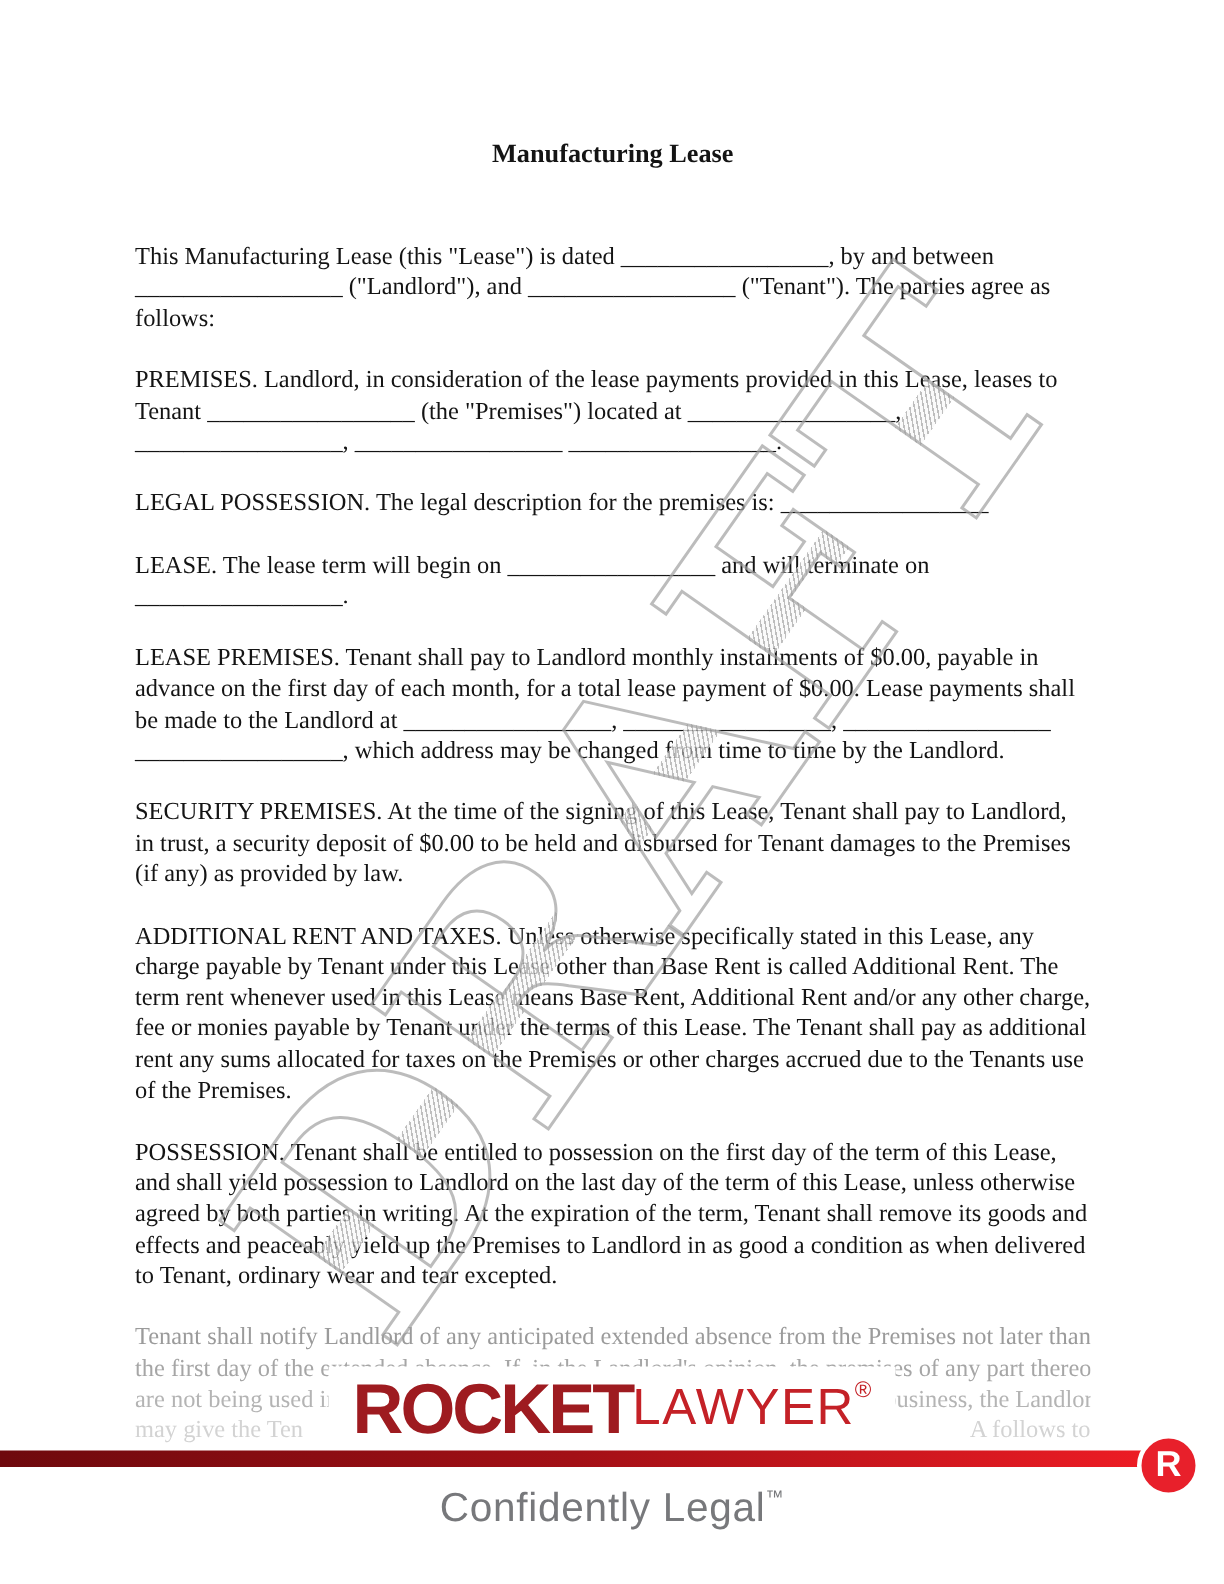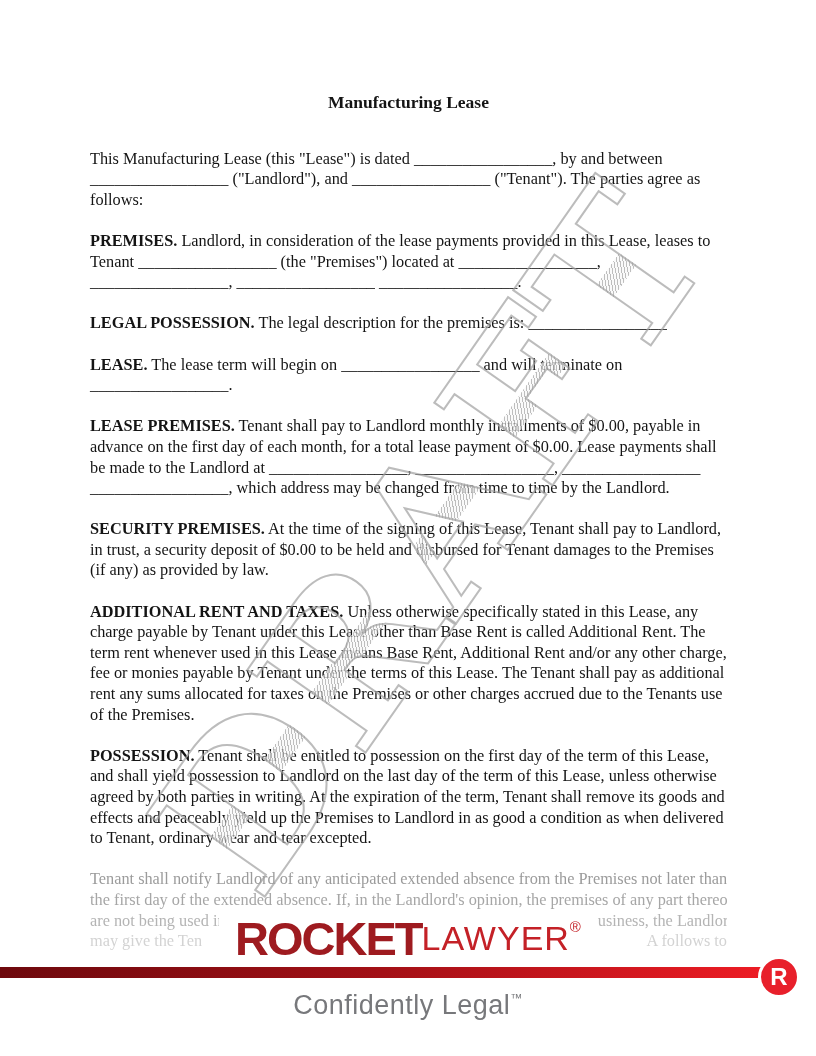--- a/index.html
+++ b/index.html
@@ -18,24 +18,24 @@
     position: absolute;
     left: 90px;
     top: 92px;
     width: 637px;
     z-index: 1;
   }
   .doc-title {
     font-size: 17.5px;
     font-weight: bold;
     text-align: center;
-    margin: 0 0 36px 0;
+    margin: 0 0 48px 0;
   }
   .para { margin: 0 0 20.6px 0; }
-  .para b { font-weight: bold; }
+  .para b { font-weight: normal; }
 
   
   .watermark {
     position: absolute;
     left: 432px;
     top: 538px;
     transform: translate(-50%, -50%) rotate(-55deg);
     transform-origin: center center;
     font-family: "DejaVu Serif", "Liberation Serif", serif;
     font-weight: 700;

